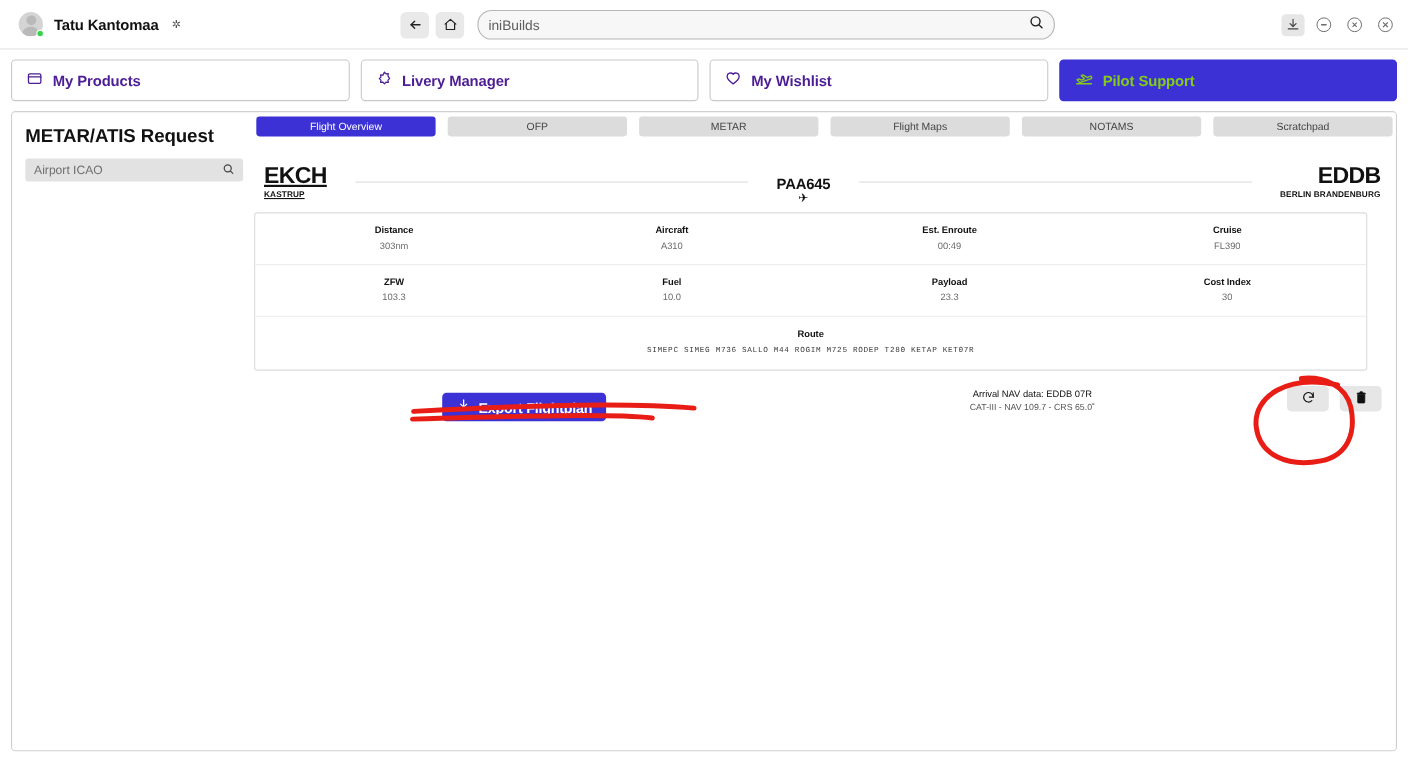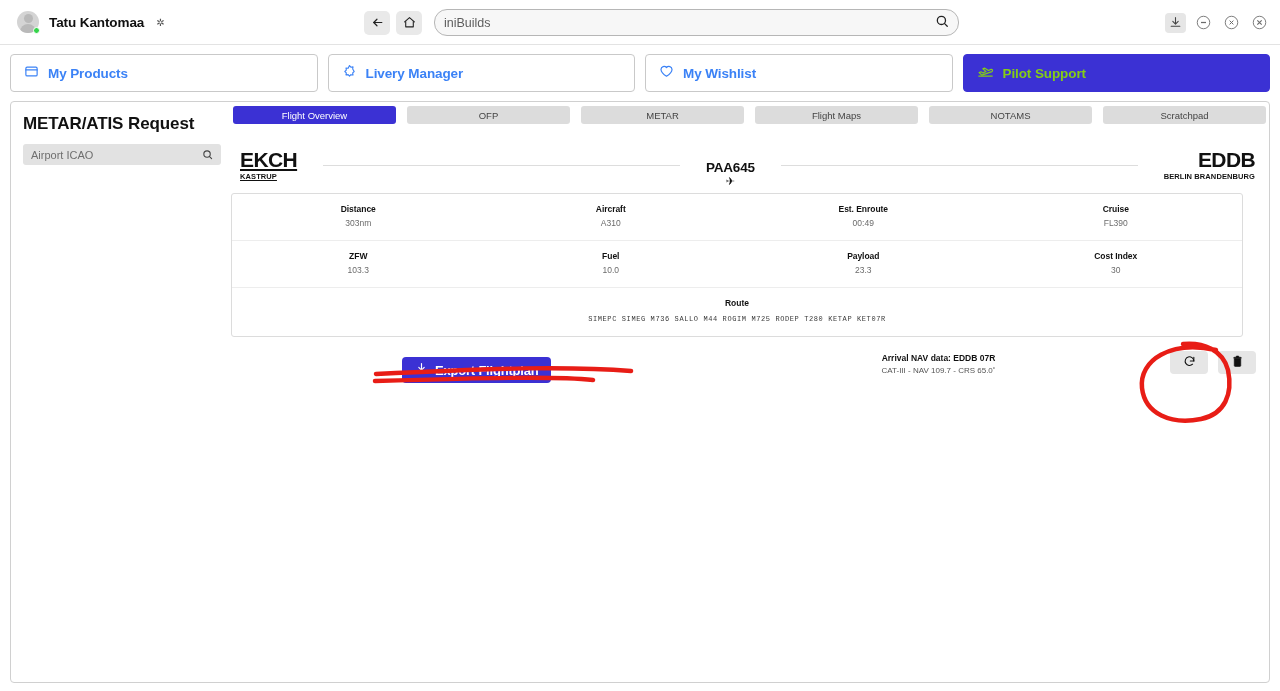--- a/index.html
+++ b/index.html
@@ -66,21 +66,21 @@
   .win-btn.dl { background: #e6e6e6; }
 
   
   .tabs-row {
     display: flex; gap: 10px; padding: 9px 10px 9px 10px;
   }
   .tab {
     flex: 1; height: 38px; border: 1px solid #c9c9c9; border-radius: 4px;
     display: flex; align-items: center; gap: 9px; padding-left: 13px;
     font-size: 13.5px; font-weight: bold; letter-spacing: -0.1px;
-    background: #fff; color: #3b82f6; cursor: pointer;
+    background: #fff; color: #4c1d95; cursor: pointer;
   }
   .tab.active { background: #3b31d4; border-color: #3b31d4; color: #84cc16; }
 
   
   .panel {
     margin: 0 10px; height: 582px;
     border: 1px solid #d0d0d0; border-radius: 4px;
     position: relative; background: #fff;
   }
   .panel-title {
@@ -145,21 +145,21 @@
   .export-btn {
     position: absolute; left: 391px; top: 255px;
     height: 26px; padding: 0 13px; border-radius: 4px;
     background: #3b31d4; color: #fff; border: none;
     display: flex; align-items: center; gap: 7px;
     font-size: 13px; font-weight: bold; letter-spacing: -0.2px; cursor: pointer;
   }
   .navdata {
     position: absolute; left: 845px; top: 251px; text-align: center; width: 165px;
   }
-  .navdata .t1 { font-size: 8.5px; font-weight: bold; }
+  .navdata .t1 { font-size: 8.5px; font-weight: normal; }
   .navdata .t2 { font-size: 8px; color: #555; margin-top: 3px; }
   .tool-btns {
     position: absolute; right: 13px; top: 249px; display: flex; gap: 10px;
   }
   .tool-btn {
     width: 38px; height: 23px; border-radius: 4px; background: #e6e6e6;
     border: none; display: flex; align-items: center; justify-content: center;
     cursor: pointer; color: #111;
   }
 

